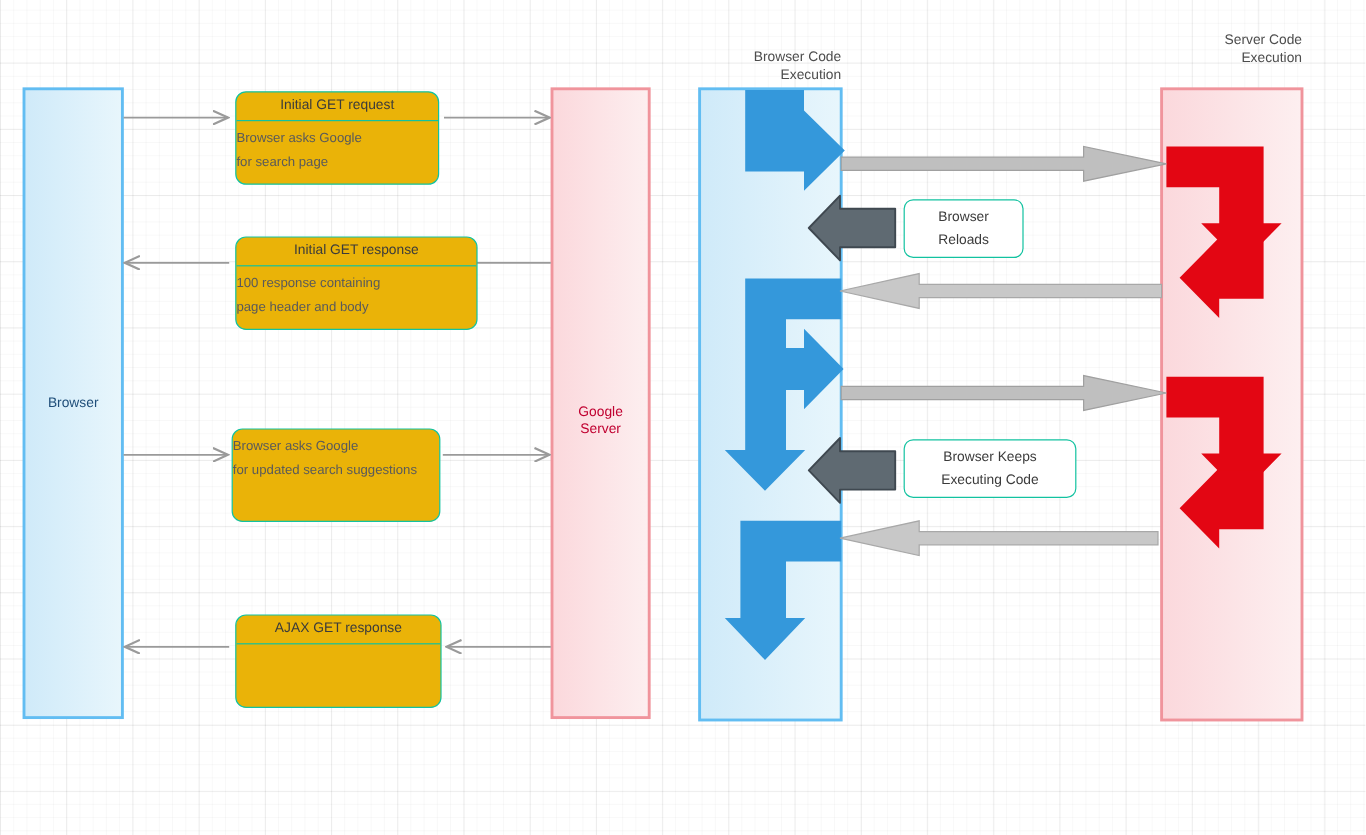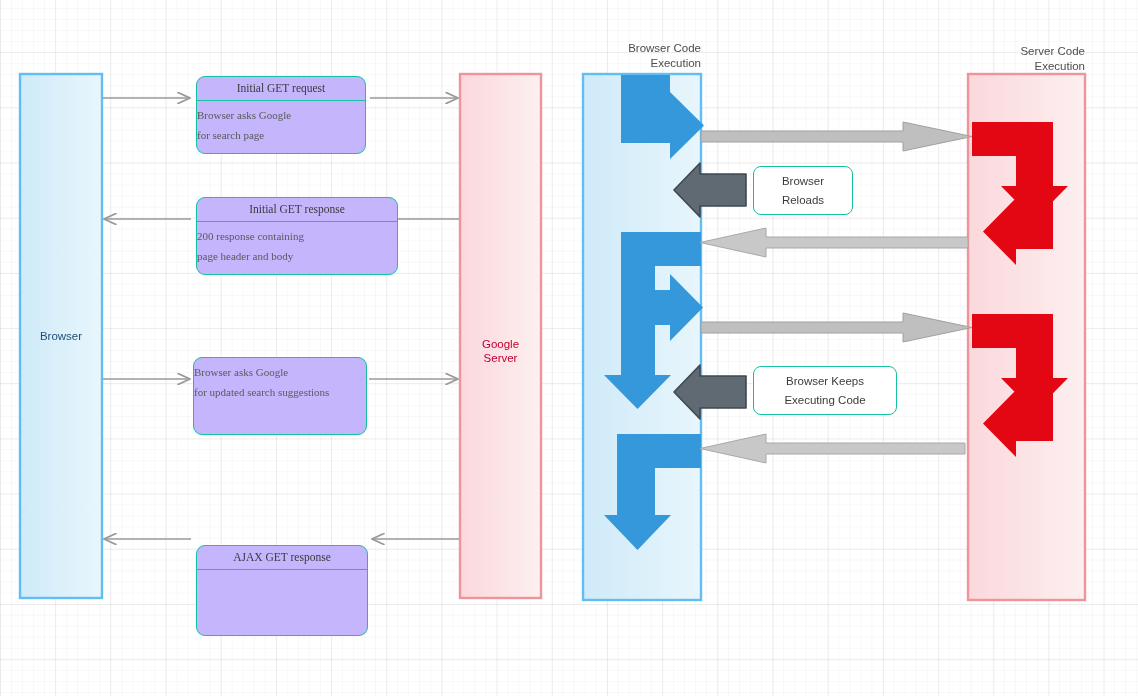--- a/index.html
+++ b/index.html
@@ -37,23 +37,22 @@
     text-align:right;
     font-size:11.5px;
     line-height:15px;
     white-space:pre-line;
   }
   .msgbox{
     position:absolute;
     box-sizing:border-box;
     border:1.6px solid #12c2a0;
     border-radius:9px;
-    background:#c4b5fd;
+    background:#eab308;
     overflow:hidden;
-    font-family:Liberation Serif, serif;
   }
   .msgbox .mb-title{
     height:23px;
     line-height:23px;
     text-align:center;
     font-size:11.5px;
     color:#3b3b3b;
     border-bottom:1.4px solid #12c2a0;
   }
   .msgbox .mb-body{
@@ -144,41 +143,41 @@
 </svg>
 
 <div class="lane-label" style="left:20px;top:329px;width:82px;color:#1f4e79;">Browser</div>
 
 <div class="lane-label" style="left:460px;top:321px;width:81px;color:#c00030;margin-top:16px;">Google
 Server</div>
 
 <div class="col-title" style="left:583px;top:41px;width:118px;color:#4d4d4d;">Browser Code
 Execution</div>
 
-<div class="col-title" style="left:968px;top:44px;width:117px;color:#4d4d4d;">Server Code
+<div class="col-title" style="left:968px;top:27px;width:117px;color:#4d4d4d;">Server Code
 Execution</div>
 
 <div class="msgbox" style="left:196px;top:76px;width:170px;height:78px;">
   <div class="mb-title">Initial GET request</div>
   <div class="mb-body">Browser asks Google
 for search page</div>
 </div>
 
 <div class="msgbox" style="left:196px;top:197px;width:202px;height:78px;">
   <div class="mb-title">Initial GET response</div>
-  <div class="mb-body">200 response containing
+  <div class="mb-body">100 response containing
 page header and body</div>
 </div>
 
 <div class="msgbox" style="left:193px;top:357px;width:174px;height:78px;">
   <div class="mb-body">Browser asks Google
 for updated search suggestions</div>
 </div>
 
-<div class="msgbox" style="left:196px;top:545px;width:172px;height:91px;">
+<div class="msgbox" style="left:196px;top:512px;width:172px;height:78px;">
   <div class="mb-title">AJAX GET response</div>
 </div>
 
 <div class="callout" style="left:753px;top:166px;width:100px;height:49px;">Browser
 Reloads</div>
 
 <div class="callout" style="left:753px;top:366px;width:144px;height:49px;">Browser Keeps
 Executing Code</div>
 
 </body></html>

